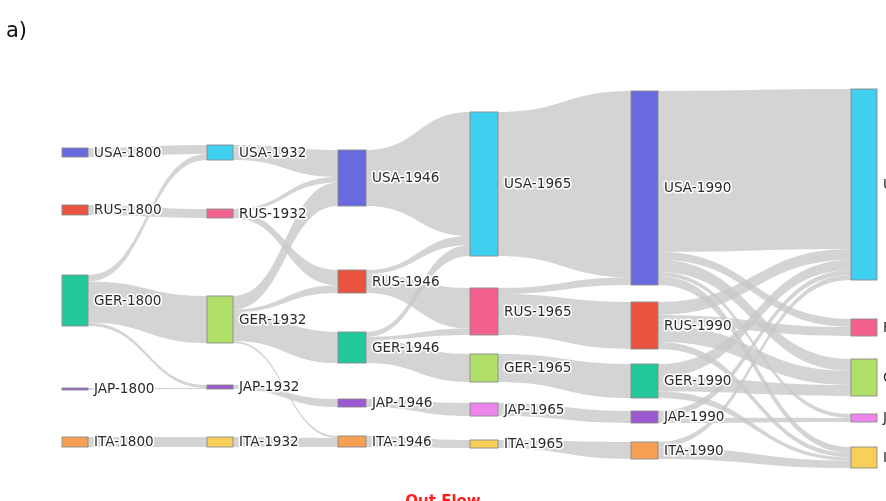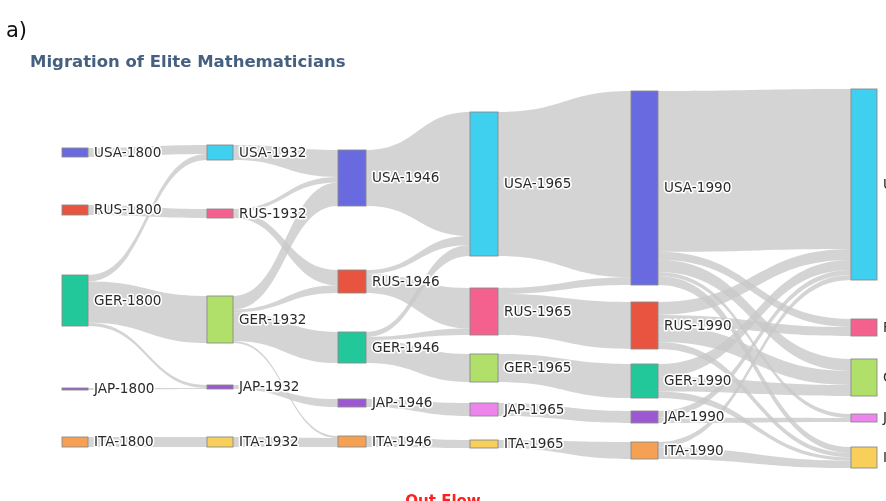--- a/index.html
+++ b/index.html
@@ -83,21 +83,20 @@
     dominant-baseline: middle;
   }
 </style>
 </head>
 <body>
 
 <div id="figure-root">
 
   <div class="panel-label">a)</div>
 
-  <div class="chart-title">Migration of Elite Mathematicians</div>
 
   <svg id="sankey" viewBox="0 0 886 501" preserveAspectRatio="none">
     <g id="links-layer">
         <path d="M88,148 C147.5,148 147.5,145 207,145 L207,154 C147.5,154 147.5,157 88,157 Z" class="link"></path>
         <path d="M88,205 C147.5,205 147.5,209 207,209 L207,218 C147.5,218 147.5,215 88,215 Z" class="link"></path>
         <path d="M88,275 C147.5,275 147.5,154 207,154 L207,160 C147.5,160 147.5,281.51063829787233 88,281.51063829787233 Z" class="link"></path>
         <path d="M88,281.51063829787233 C147.5,281.51063829787233 147.5,296 207,296 L207,343 C147.5,343 147.5,322.74468085106383 88,322.74468085106383 Z" class="link"></path>
         <path d="M88,322.74468085106383 C147.5,322.74468085106383 147.5,385 207,385 L207,388 C147.5,388 147.5,326 88,326 Z" class="link"></path>
         <path d="M88,388 C147.5,388 147.5,388 207,388 L207,389 C147.5,389 147.5,390 88,390 Z" class="link"></path>
         <path d="M88,437 C147.5,437 147.5,437 207,437 L207,447 C147.5,447 147.5,447 88,447 Z" class="link"></path>

